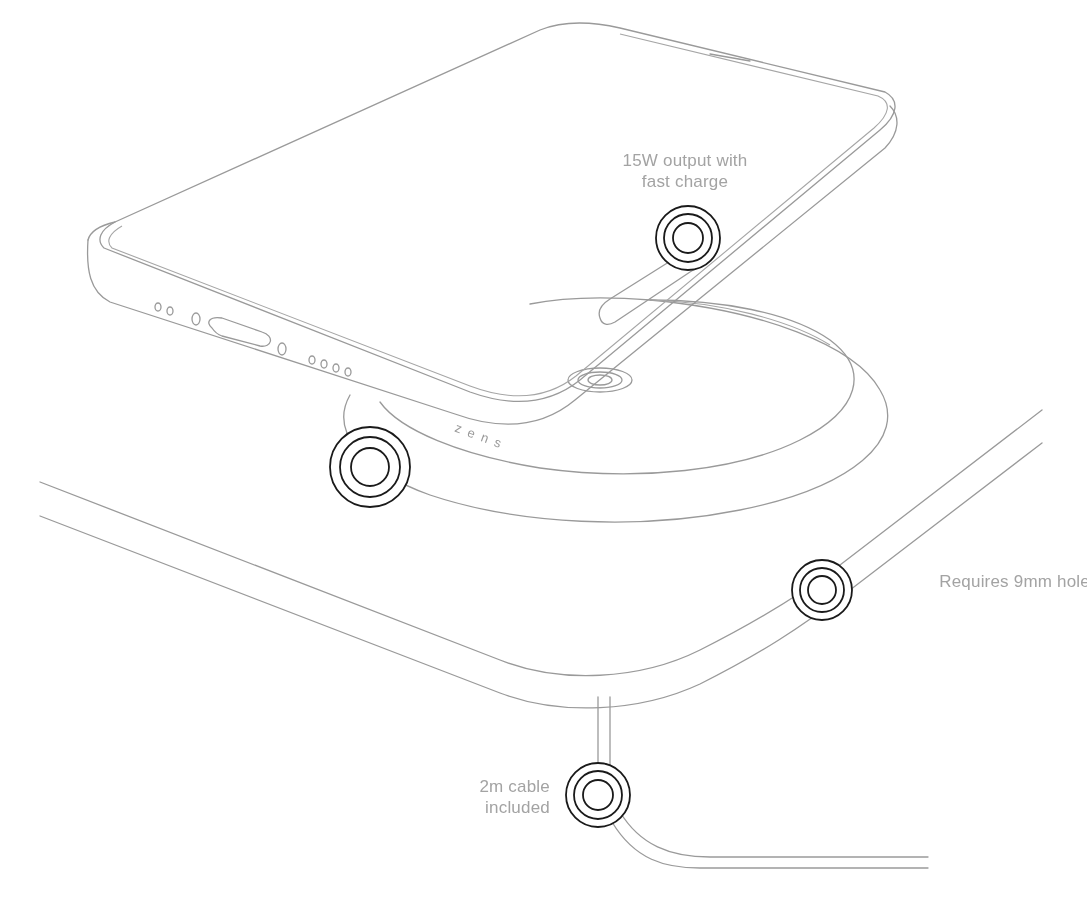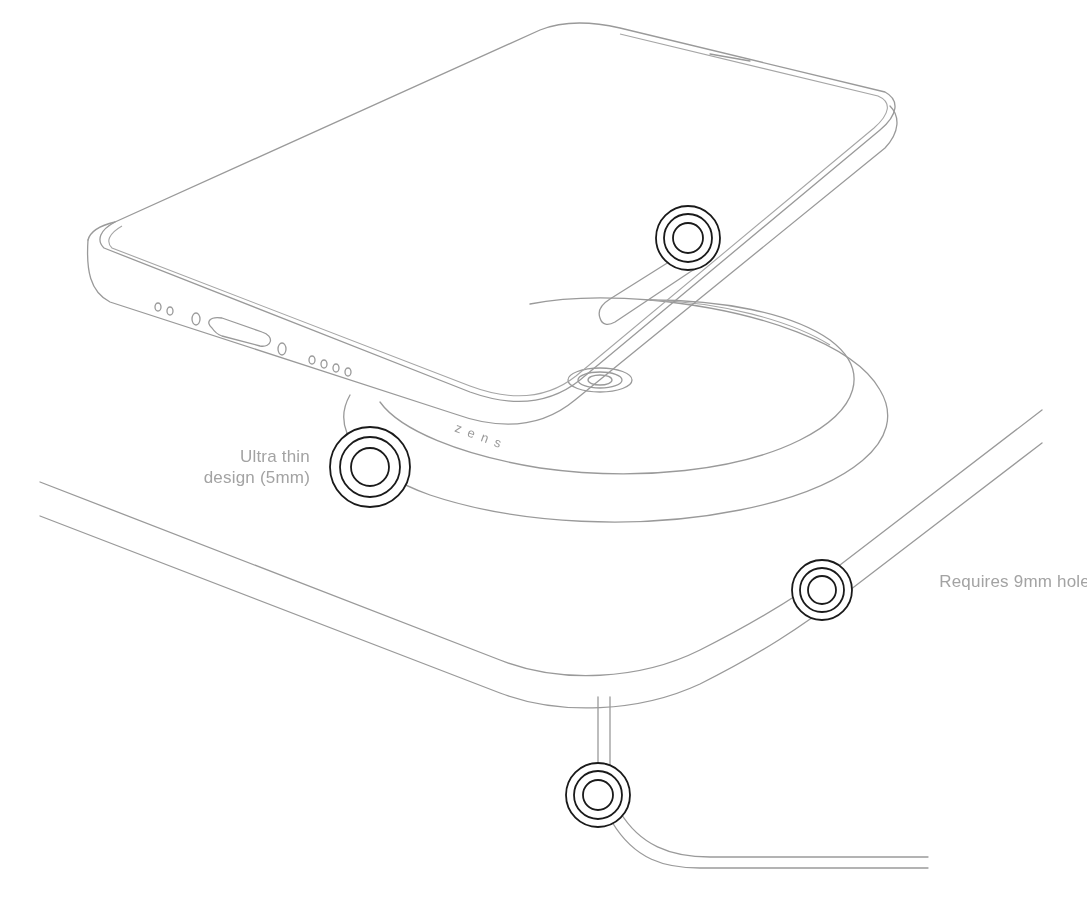--- a/index.html
+++ b/index.html
@@ -112,24 +112,28 @@
     </g>
     <g>
       <circle class="ring" cx="598" cy="795" r="32"></circle>
       <circle class="ring-inner" cx="598" cy="795" r="24"></circle>
       <circle class="ring-inner" cx="598" cy="795" r="15"></circle>
     </g>
   </svg>
 
   <div class="brand" style="left:458px; top:420px;">zens</div>
 
+  <div class="label center-align" style="left:610px; top:150px; width:150px;">
+    <span>15W output with</span>
+    <span>fast charge</span>
+  </div>
 
-  <div class="label right-align" style="left:160px; top:446px; width:150px;">
-    <span>Ultra thin</span>
-    <span>design (5mm)</span>
-  </div>
 
   <div class="label left-align" style="left:882px; top:571px; width:200px;">
     <span>Requires 9mm hole</span>
   </div>
 
+  <div class="label right-align" style="left:440px; top:776px; width:110px;">
+    <span>2m cable</span>
+    <span>included</span>
+  </div>
 
 </div>
 
 </body></html>

